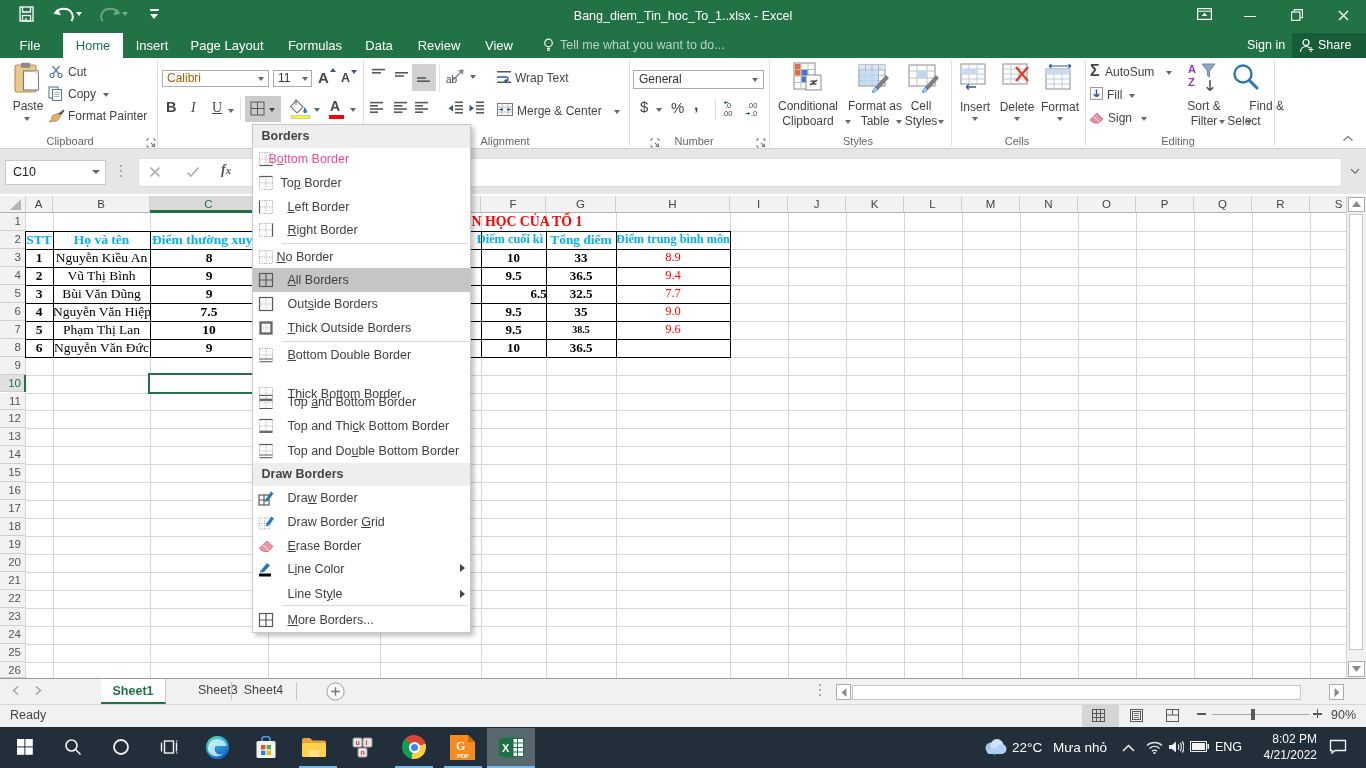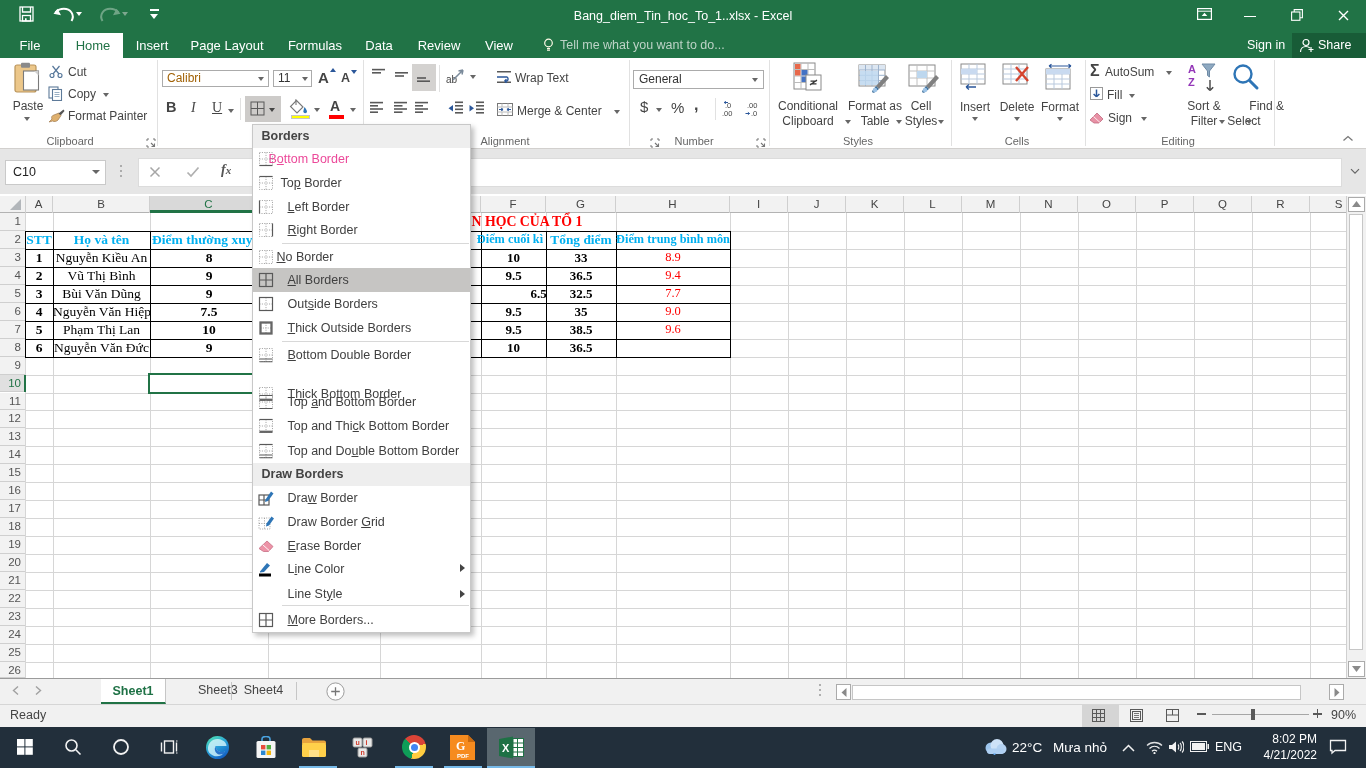--- a/index.html
+++ b/index.html
@@ -536,21 +536,21 @@
 <div class="ab" style="left:25px;top:302.75px;width:28px;height:17.95px;line-height:17.95px;text-align:center;color:#000;font-size:13.5px;white-space:nowrap;font-weight:bold;font-family:'Liberation Serif',serif;">4</div>
 <div class="ab" style="left:53px;top:302.75px;width:97px;height:17.95px;line-height:17.95px;text-align:center;color:#000;font-size:13.5px;white-space:nowrap;font-family:'Liberation Serif',serif;">Nguyễn Văn Hiệp</div>
 <div class="ab" style="left:150px;top:302.75px;width:118px;height:17.95px;line-height:17.95px;text-align:center;color:#000;font-size:13.5px;white-space:nowrap;font-weight:bold;font-family:'Liberation Serif',serif;">7.5</div>
 <div class="ab" style="left:481px;top:302.75px;width:65px;height:17.95px;line-height:17.95px;text-align:center;color:#000;font-size:13px;white-space:nowrap;font-weight:bold;font-family:'Liberation Serif',serif;">9.5</div>
 <div class="ab" style="left:546px;top:302.75px;width:70px;height:17.95px;line-height:17.95px;text-align:center;color:#000;font-size:13px;white-space:nowrap;font-weight:bold;font-family:'Liberation Serif',serif;">35</div>
 <div class="ab" style="left:616px;top:302.75px;width:114px;height:17.95px;line-height:17.95px;text-align:center;color:#ff0000;font-size:12.5px;white-space:nowrap;font-family:'Liberation Serif',serif;">9.0</div>
 <div class="ab" style="left:25px;top:320.70px;width:28px;height:17.95px;line-height:17.95px;text-align:center;color:#000;font-size:13.5px;white-space:nowrap;font-weight:bold;font-family:'Liberation Serif',serif;">5</div>
 <div class="ab" style="left:53px;top:320.70px;width:97px;height:17.95px;line-height:17.95px;text-align:center;color:#000;font-size:13.5px;white-space:nowrap;font-family:'Liberation Serif',serif;">Phạm Thị Lan</div>
 <div class="ab" style="left:150px;top:320.70px;width:118px;height:17.95px;line-height:17.95px;text-align:center;color:#000;font-size:13.5px;white-space:nowrap;font-weight:bold;font-family:'Liberation Serif',serif;">10</div>
 <div class="ab" style="left:481px;top:320.70px;width:65px;height:17.95px;line-height:17.95px;text-align:center;color:#000;font-size:13px;white-space:nowrap;font-weight:bold;font-family:'Liberation Serif',serif;">9.5</div>
-<div class="ab" style="left:546px;top:320.70px;width:70px;height:17.95px;line-height:17.95px;text-align:center;color:#000;font-size:13px;white-space:nowrap;font-weight:bold;font-family:'Liberation Serif',serif;">38.5</div>
+<div class="ab" style="left:546px;top:320.70px;width:70px;height:17.95px;line-height:17.95px;text-align:center;color:#000;font-size:10px;white-space:nowrap;font-weight:bold;font-family:'Liberation Serif',serif;">38.5</div>
 <div class="ab" style="left:616px;top:320.70px;width:114px;height:17.95px;line-height:17.95px;text-align:center;color:#ff0000;font-size:12.5px;white-space:nowrap;font-family:'Liberation Serif',serif;">9.6</div>
 <div class="ab" style="left:25px;top:338.65px;width:28px;height:17.95px;line-height:17.95px;text-align:center;color:#000;font-size:13.5px;white-space:nowrap;font-weight:bold;font-family:'Liberation Serif',serif;">6</div>
 <div class="ab" style="left:53px;top:338.65px;width:97px;height:17.95px;line-height:17.95px;text-align:center;color:#000;font-size:13.5px;white-space:nowrap;font-family:'Liberation Serif',serif;">Nguyễn Văn Đức</div>
 <div class="ab" style="left:150px;top:338.65px;width:118px;height:17.95px;line-height:17.95px;text-align:center;color:#000;font-size:13.5px;white-space:nowrap;font-weight:bold;font-family:'Liberation Serif',serif;">9</div>
 <div class="ab" style="left:481px;top:338.65px;width:65px;height:17.95px;line-height:17.95px;text-align:center;color:#000;font-size:13px;white-space:nowrap;font-weight:bold;font-family:'Liberation Serif',serif;">10</div>
 <div class="ab" style="left:546px;top:338.65px;width:70px;height:17.95px;line-height:17.95px;text-align:center;color:#000;font-size:13px;white-space:nowrap;font-weight:bold;font-family:'Liberation Serif',serif;">36.5</div>
 <div class="ab" style="left:471.5px;top:213.00px;height:17.95px;line-height:17.95px;color:#ff0000;font-weight:bold;font-size:13.8px;font-family:'Liberation Serif',serif;">N HỌC CỦA TỔ 1</div>
 <div class="ab" style="left:148px;top:373.05px;width:121px;height:20.95px;border:2px solid #217346;background:#fff;"></div>
 <div class="ab" style="left:1346px;top:196px;width:20px;height:482px;background:#f1f1f1;border-left:1px solid #d0d0d0;"></div>
 <div class="ab" style="left:1347.5px;top:196.5px;width:17px;height:15.5px;background:#fff;border:1px solid #ababab;"></div>

